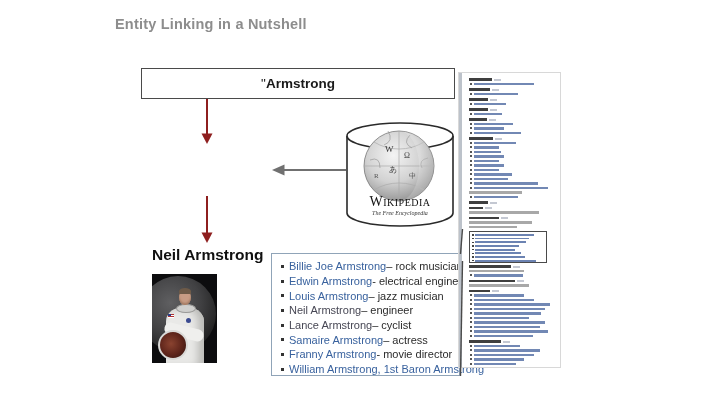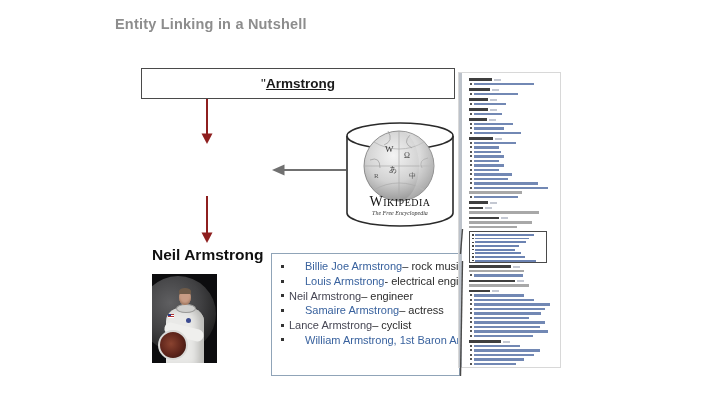--- a/index.html
+++ b/index.html
@@ -8,21 +8,21 @@
   .slide{position:relative;width:608px;height:405px;background:#fff;}
 
   
   .title{position:absolute;left:115px;top:16px;font-size:14.5px;font-weight:bold;
          color:#8d8d8d;letter-spacing:.2px;}
 
   
   .quote-box{position:absolute;left:141px;top:68px;width:312px;height:29px;
              border:1px solid #4a4a4a;background:#fff;display:flex;align-items:center;
              justify-content:center;font-size:13.5px;color:#1a1a1a;white-space:nowrap;}
-  .quote-box .mention{font-weight:bold;text-decoration:underline;text-align:center;}
+  .quote-box .mention{font-weight:bold;text-align:center;}
 
   
   .el-box{position:absolute;left:144px;top:144px;width:124px;height:50px;
           border:2px solid #7a2a2a;border-radius:10px;background:#fffefe;
           display:flex;align-items:center;justify-content:center;}
   .el-box span{font-size:15px;font-weight:bold;color:#a42222;}
 
   
   .result-label{position:absolute;left:152px;top:246px;font-size:15.5px;
                 font-weight:bold;color:#101010;}
@@ -51,21 +51,21 @@
          background:linear-gradient(#b03030 25%, #fff 25%, #fff 50%, #b03030 50%, #b03030 75%, #fff 75%);}
   .photo .flag::before{content:"";position:absolute;left:0;top:0;width:3px;height:2px;background:#2a3e8c;}
   .photo .patch{position:absolute;left:34px;top:44px;width:5px;height:5px;border-radius:50%;background:#3a4a90;}
 
   
   .cand-box{position:absolute;left:271px;top:253px;width:189px;height:123px;
             border:1px solid #90a4b8;background:#fff;padding:5px 0 0 7px;box-sizing:border-box;}
   .cand-row{display:flex;align-items:center;height:14.7px;font-size:11px;white-space:nowrap;}
   .cand-row .bullet{width:3px;height:3px;background:#333;margin:0 5px 0 2px;flex:0 0 auto;}
   .cand-row .name{text-decoration:none;}
-  .cand-row .name.link{color:#39629e;margin-left:16px;}
+  .cand-row .name.link{color:#39629e;}
   .cand-row .name.visited{color:#474754;}
   .cand-row .desc{color:#2b2b2b;}
 
   
   .wiki-panel{position:absolute;left:458px;top:72px;width:103px;height:296px;
               background:#fff;border:1px solid #d8d8d8;box-sizing:border-box;
               padding:4px 3px 0 10px;overflow:hidden;}
   .wiki-panel .edge{position:absolute;left:0;top:0;width:3px;height:100%;background:#bcc2ca;}
   .wrow{display:flex;align-items:center;}
   .wrow .hb{height:2.5px;background:#3f3f3f;margin:1px 0 2px 0;}
@@ -110,37 +110,47 @@
   </div>
 
   <div class="cand-box" id="candidate-list">
       <div class="cand-row">
         <span class="bullet"></span>
         <span class="name link">Billie Joe Armstrong</span>
         <span class="desc"> – rock musician</span>
       </div>
       <div class="cand-row">
         <span class="bullet"></span>
+        <span class="name link">Edwin Armstrong</span>
+        <span class="desc"> - electrical engineer</span>
+      </div>
+      <div class="cand-row">
+        <span class="bullet"></span>
         <span class="name link">Louis Armstrong</span>
-        <span class="desc"> - electrical engineer</span>
+        <span class="desc"> – jazz musician</span>
       </div>
       <div class="cand-row">
         <span class="bullet"></span>
         <span class="name visited">Neil Armstrong</span>
         <span class="desc"> – engineer</span>
       </div>
       <div class="cand-row">
         <span class="bullet"></span>
+        <span class="name visited">Lance Armstrong</span>
+        <span class="desc"> – cyclist</span>
+      </div>
+      <div class="cand-row">
+        <span class="bullet"></span>
         <span class="name link">Samaire Armstrong</span>
         <span class="desc"> – actress</span>
       </div>
       <div class="cand-row">
         <span class="bullet"></span>
-        <span class="name visited">Lance Armstrong</span>
-        <span class="desc"> – cyclist</span>
+        <span class="name link">Franny Armstrong</span>
+        <span class="desc"> - movie director</span>
       </div>
       <div class="cand-row">
         <span class="bullet"></span>
         <span class="name link">William Armstrong, 1st Baron Armstrong</span>
         <span class="desc"></span>
       </div>
     </div>
 
   <div class="wiki-panel">
     <div class="edge"></div>

